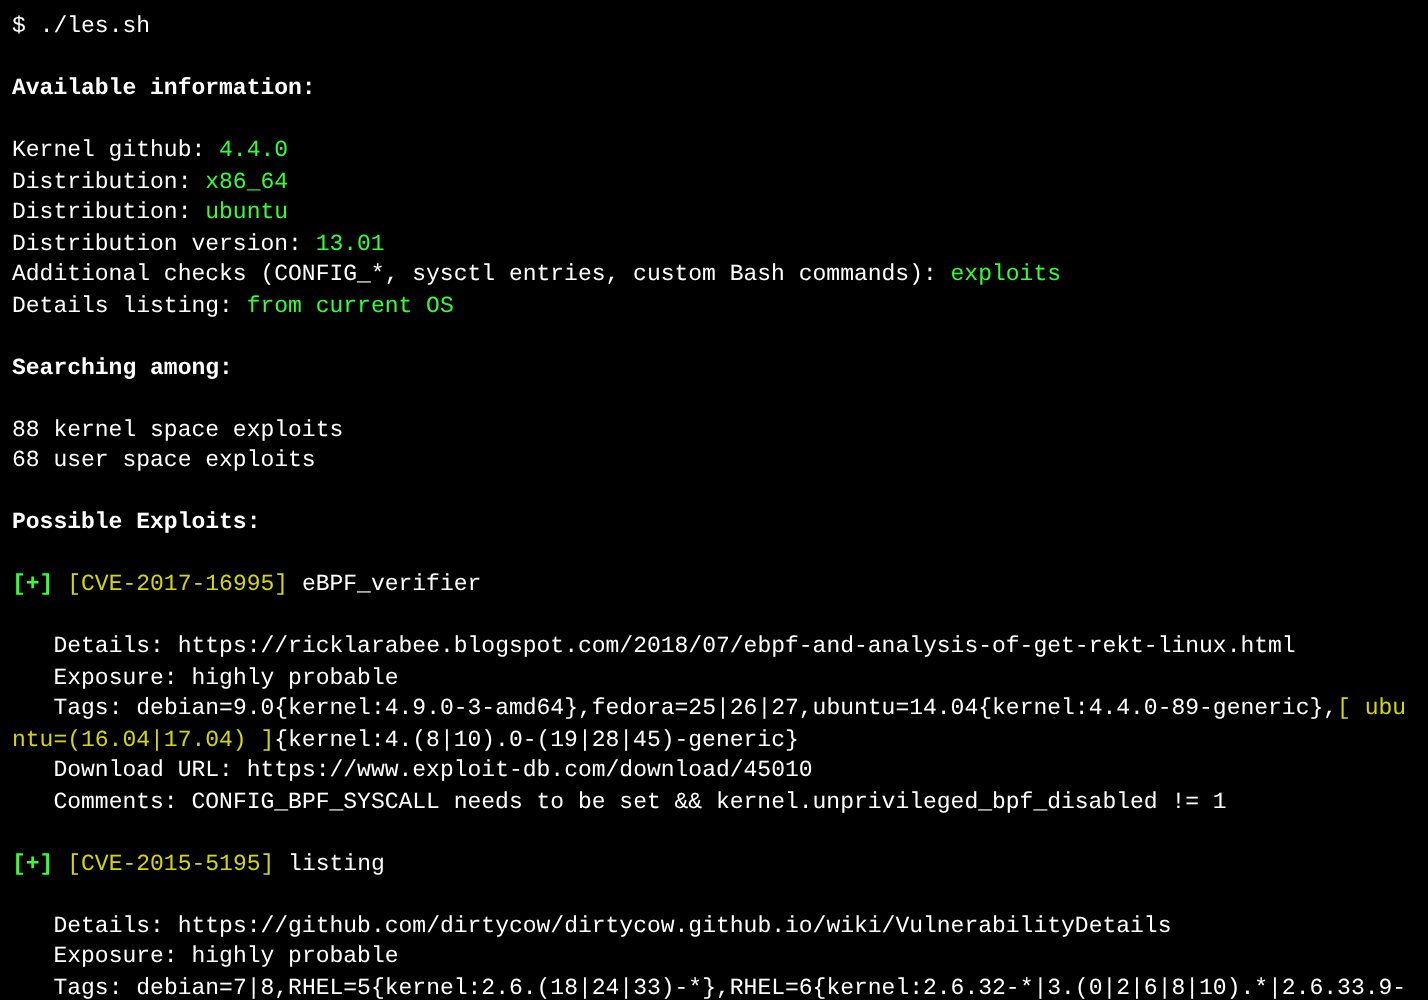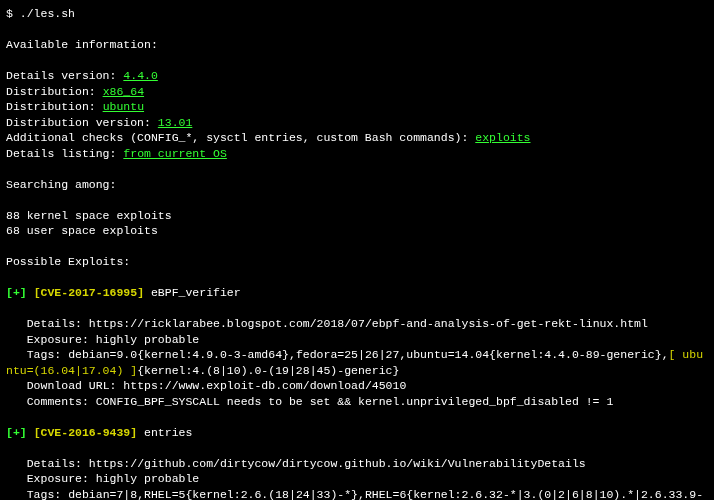--- a/index.html
+++ b/index.html
@@ -12,34 +12,34 @@
     line-height: 1.35;
     width: 714px;
     height: 500px;
     overflow: hidden;
   }
   .term {
     padding: 6px 6px 6px 6px;
     white-space: pre-wrap;
     word-break: break-all;
   }
-  .green { color: #33ff33; text-decoration: underline; }
-  .bold { font-weight: normal; }
+  .green { color: #33ff33; }
+  .bold { font-weight: bold; }
   .plus { color: #33ff33; font-weight: bold; }
-  .cve { color: #d7d700; font-weight: bold; }
+  .cve { color: #d7d700; font-weight: normal; }
   .tag-hl { color: #d7d700; }
 </style>
 </head>
 <body>
 
 <div class="term"><span>$ </span><span>./les.sh</span>
 
 <span class="bold">Available information:</span>
 
-<span>Details version: </span><span class="green">4.4.0</span>
+<span>Kernel github: </span><span class="green">4.4.0</span>
 <span>Distribution: </span><span class="green">x86_64</span>
 <span>Distribution: </span><span class="green">ubuntu</span>
 <span>Distribution version: </span><span class="green">13.01</span>
 <span>Additional checks (CONFIG_*, sysctl entries, custom Bash commands): </span><span class="green">exploits</span>
 <span>Details listing: </span><span class="green">from current OS</span>
 
 <span class="bold">Searching among:</span>
 
 <span>88 kernel space exploits</span>
 <span>68 user space exploits</span>
@@ -47,21 +47,21 @@
 <span class="bold">Possible Exploits:</span>
 
 <span class="plus">[+]</span> <span class="cve">[CVE-2017-16995]</span><span> eBPF_verifier</span>
 
 <span>   Details: </span><span>https://ricklarabee.blogspot.com/2018/07/ebpf-and-analysis-of-get-rekt-linux.html</span>
 <span>   Exposure: </span><span>highly probable</span>
 <span>   Tags: </span><span>debian=9.0{kernel:4.9.0-3-amd64},fedora=25|26|27,ubuntu=14.04{kernel:4.4.0-89-generic},</span><span class="tag-hl">[ ubuntu=(16.04|17.04) ]</span><span>{kernel:4.(8|10).0-(19|28|45)-generic}</span>
 <span>   Download URL: </span><span>https://www.exploit-db.com/download/45010</span>
 <span>   Comments: </span><span>CONFIG_BPF_SYSCALL needs to be set &amp;&amp; kernel.unprivileged_bpf_disabled != 1</span>
 
-<span class="plus">[+]</span> <span class="cve">[CVE-2016-9439]</span><span> entries</span>
+<span class="plus">[+]</span> <span class="cve">[CVE-2015-5195]</span><span> listing</span>
 
 <span>   Details: </span><span>https://github.com/dirtycow/dirtycow.github.io/wiki/VulnerabilityDetails</span>
 <span>   Exposure: </span><span>highly probable</span>
 <span>   Tags: </span><span>debian=7|8,RHEL=5{kernel:2.6.(18|24|33)-*},RHEL=6{kernel:2.6.32-*|3.(0|2|6|8|10).*|2.6.33.9-rt31},RHEL=7{kernel:3.10.0-*|4.2.0-0.21.el7},</span><span></span>
 
 
 
  </div>
 
 </body></html>

